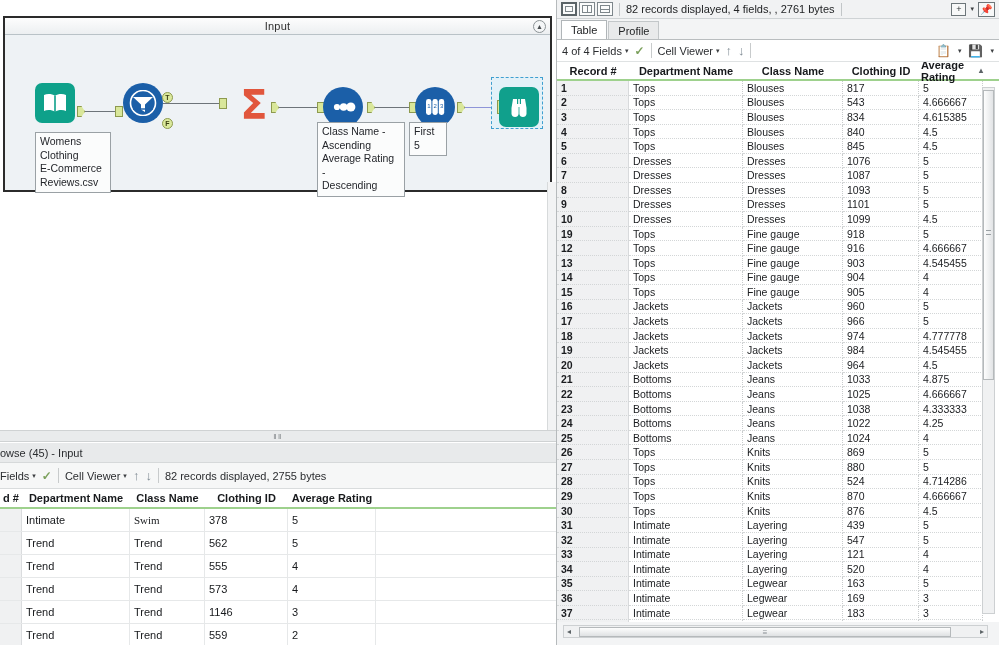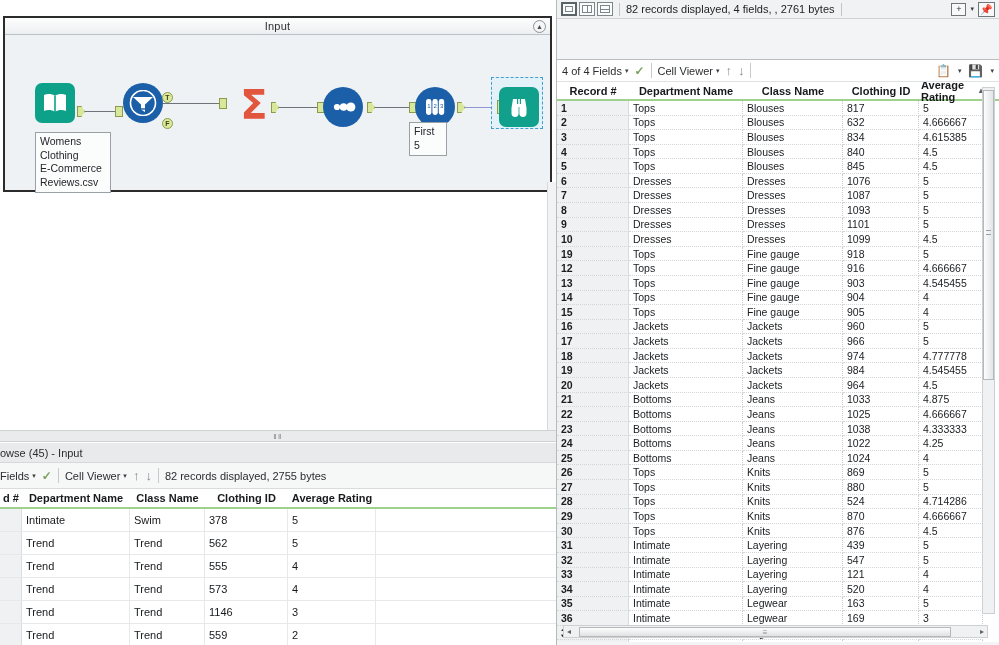--- a/index.html
+++ b/index.html
@@ -176,21 +176,20 @@
     background: #e9eaeb; margin-right: 1px;
   }
   .rp-tab.active { background: #ffffff; border-color: #b0b5b8; height: 19px; }
 
   .rp-toolbar {
     height: 23px; background: #ffffff;
     display: flex; align-items: center; gap: 6px;
     border-top: 1px solid #b9bdbf;
     border-bottom: 1px solid #dfe2e3;
     padding: 0 5px;
-    margin-top: 40px;
   }
   .rp-toolbar-right { margin-left: auto; display: flex; align-items: center; gap: 7px; }
   .icon-copy { font-size: 12px; color: #4b5255; }
   .icon-save { font-size: 12px; color: #4b5255; }
 
   
   .mt-wrap { position: relative; width: 443px; height: 560px; background: #fff; overflow: hidden; }
   .mt-head {
     display: flex; height: 19px; background: #ffffff;
     border-bottom: 2px solid #9ed18d;
@@ -308,20 +307,24 @@
           <div class="circ-icon">
             <svg width="28" height="26" viewBox="0 0 28 26">
               <circle cx="8" cy="13" r="3.1" fill="#ffffff"></circle>
               <circle cx="14.6" cy="13" r="3.8" fill="#ffffff"></circle>
               <circle cx="21.8" cy="13" r="4.6" fill="#ffffff"></circle>
             </svg>
           </div>
         </div>
         <div class="port-out" style="left:362px; top:67px;"></div>
         <div class="port-in" style="left:404px; top:67px;"></div>
+        <div class="anno" style="left:312px; top:87px; width:88px;">Class Name -
+Ascending
+Average Rating -
+Descending</div>
 
         <div class="node" style="left:410px; top:52px;">
           <div class="circ-icon">
             <svg width="28" height="26" viewBox="0 0 28 26">
               <rect x="5" y="5" width="5.4" height="16" rx="2.4" fill="#ffffff"></rect>
               <rect x="11.4" y="5" width="5.4" height="16" rx="2.4" fill="#ffffff"></rect>
               <rect x="17.8" y="5" width="5.4" height="16" rx="2.4" fill="#ffffff"></rect>
               <text x="6.2" y="14" font-size="6" fill="#1b5fa8" font-family="Liberation Sans">1</text>
               <text x="12.6" y="14" font-size="6" fill="#1b5fa8" font-family="Liberation Sans">2</text>
               <text x="19" y="14" font-size="6" fill="#1b5fa8" font-family="Liberation Sans">3</text>
@@ -380,21 +383,21 @@
           <div style="width: 22px;">d #</div>
           <div style="width: 108px;">Department Name</div>
           <div style="width: 75px;">Class Name</div>
           <div style="width: 83px;">Clothing ID</div>
           <div style="width: 88px;">Average Rating</div>
         </div>
       <div id="bl-body">
           <div class="bl-row">
             <div class="num" style="width: 22px;"></div>
             <div style="width: 108px;">Intimate</div>
-            <div style="width: 75px;">Swim</div>
+            <div style="width: 75px; font-family: Liberation Serif, serif;">Swim</div>
             <div style="width: 83px; text-align: center;">378</div>
             <div style="width: 88px;">5</div>
           </div>
           <div class="bl-row">
             <div class="num" style="width: 22px;"></div>
             <div style="width: 108px;">Trend</div>
             <div style="width: 75px;">Trend</div>
             <div style="width: 83px;">562</div>
             <div style="width: 88px;">5</div>
           </div>
@@ -449,20 +452,24 @@
       <div class="vbar"></div>
       <span class="rp-status">82 records displayed, 4 fields, , 2761 bytes</span>
       <div class="vbar"></div>
       <div class="rp-top-right">
         <div class="plus-btn">+</div>
         <span style="font-size:7px;color:#3c3f42">▾</span>
         <div class="pin-btn">📌</div>
       </div>
     </div>
 
+    <div class="rp-tabs" id="rp-tabs">
+        <div class="rp-tab active">Table</div>
+        <div class="rp-tab">Profile</div>
+      </div>
 
     <div class="rp-toolbar">
       <div class="tb-item">
         <span>4 of 4 Fields</span>
         <span class="tb-caret">▾</span>
       </div>
       <span class="tb-check">✓</span>
       <div class="tb-sep"></div>
       <div class="tb-item">
         <span>Cell Viewer</span>
@@ -492,21 +499,21 @@
             <div class="c-rec num">1</div>
             <div class="c-dep">Tops</div>
             <div class="c-cls">Blouses</div>
             <div class="c-cid">817</div>
             <div class="c-avg">5</div>
           </div>
           <div class="mt-row">
             <div class="c-rec num">2</div>
             <div class="c-dep">Tops</div>
             <div class="c-cls">Blouses</div>
-            <div class="c-cid">632</div>
+            <div class="c-cid">543</div>
             <div class="c-avg">4.666667</div>
           </div>
           <div class="mt-row">
             <div class="c-rec num">3</div>
             <div class="c-dep">Tops</div>
             <div class="c-cls">Blouses</div>
             <div class="c-cid">834</div>
             <div class="c-avg">4.615385</div>
           </div>
           <div class="mt-row">

